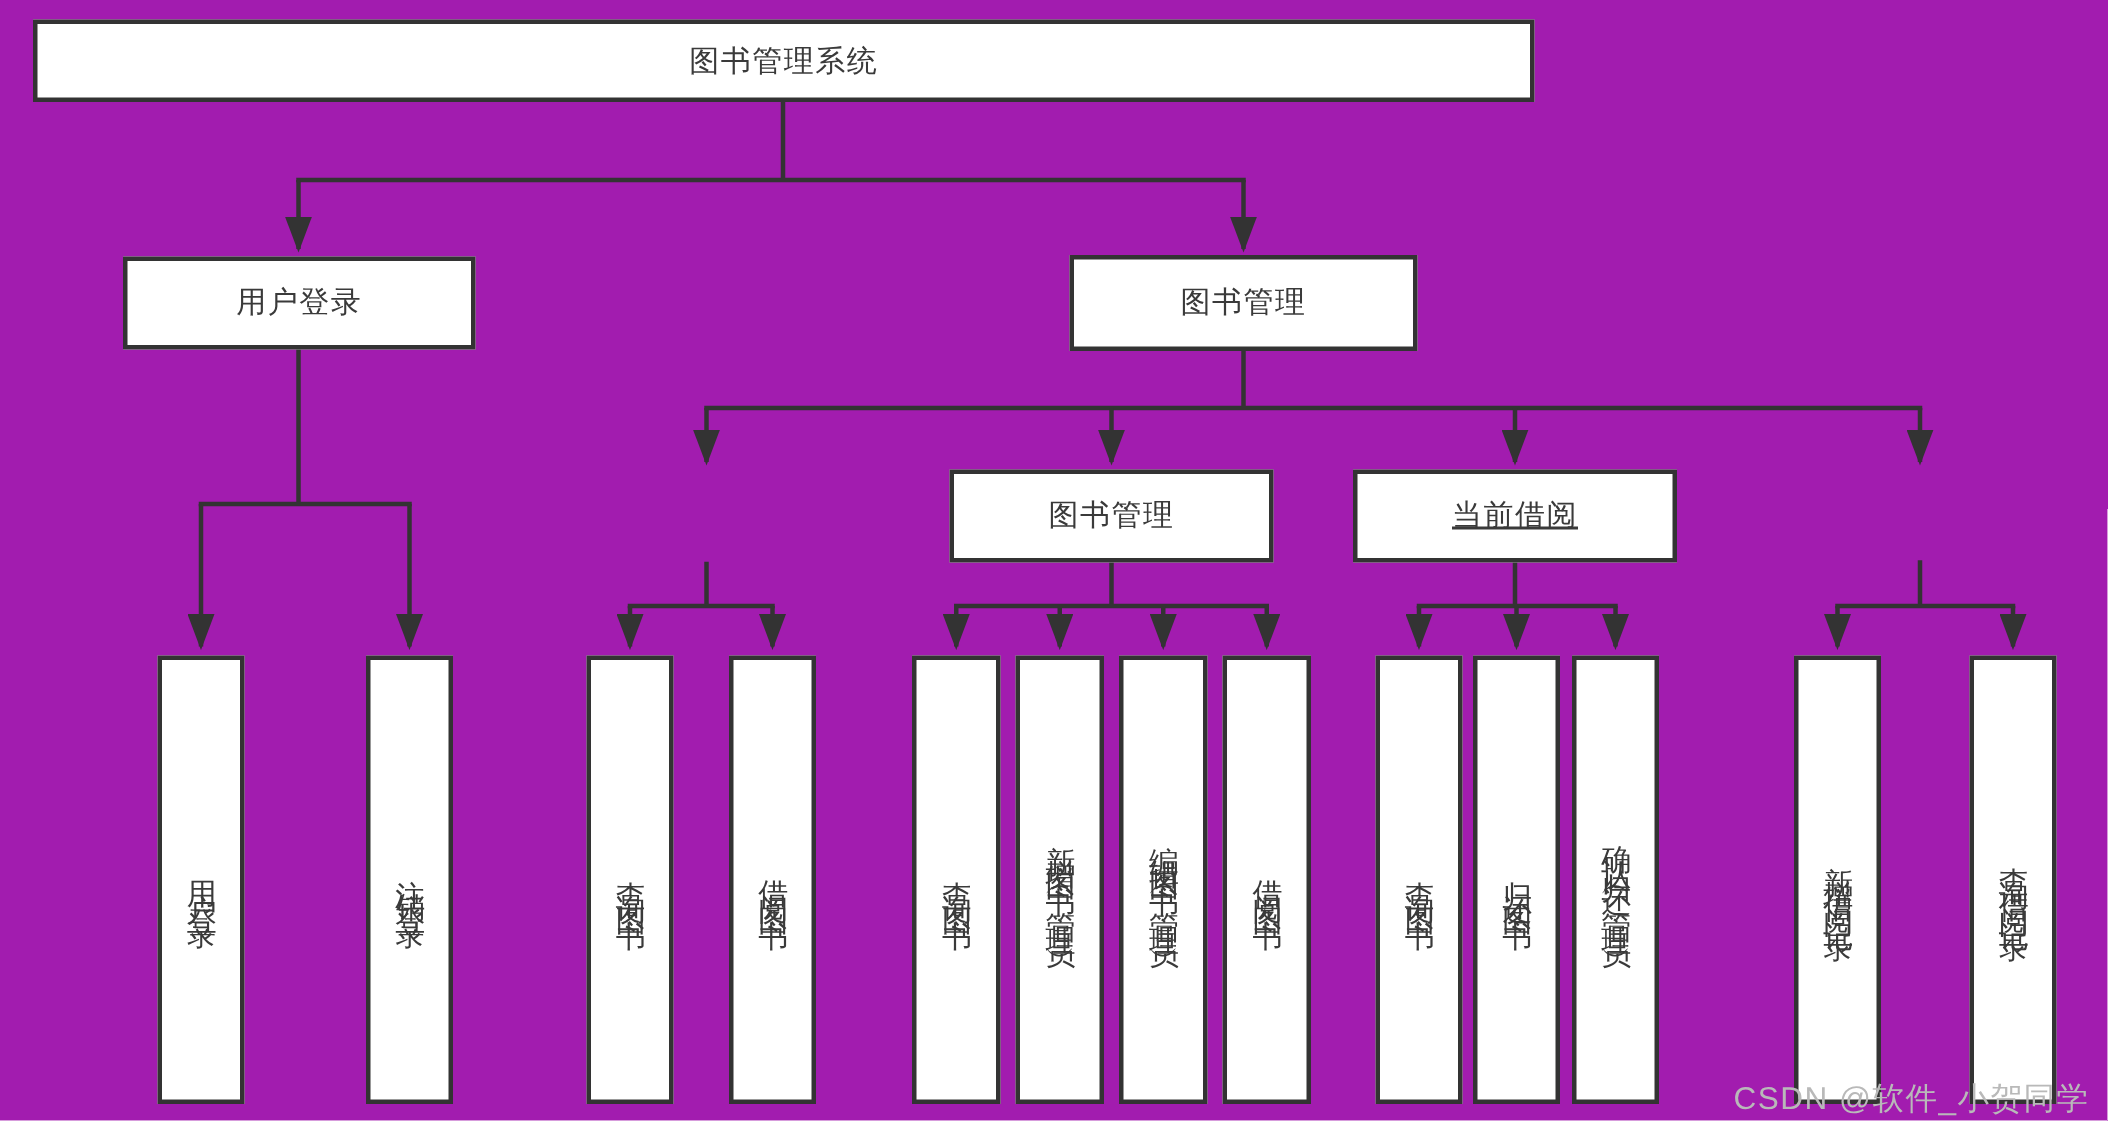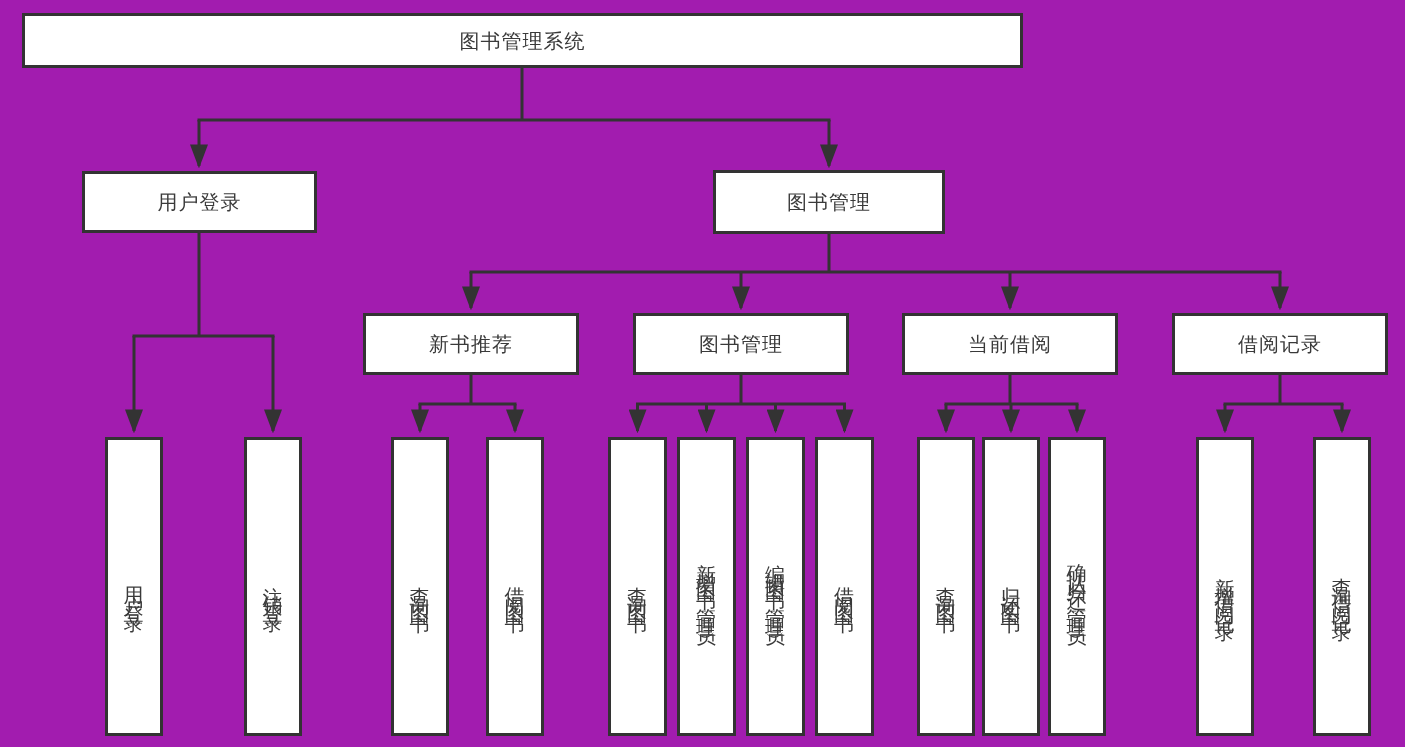--- a/index.html
+++ b/index.html
@@ -99,37 +99,36 @@
       <path d="M1225,404 V431" marker-end="url(#arrow)"></path>
       <path d="M1342,404 V431" marker-end="url(#arrow)"></path>
     </g>
   </svg>
 
   <div class="node" style="left:22px; top:13px; width:1001px; height:55px;">图书管理系统</div>
 
   <div class="node" style="left:82px; top:171px; width:235px; height:62px;">用户登录</div>
   <div class="node" style="left:713px; top:170px; width:232px; height:64px;">图书管理</div>
 
-  <div class="node" style="left:363px; top:313px; width:216px; height:62px;">新书推荐</div>
   <div class="node" style="left:633px; top:313px; width:216px; height:62px;">图书管理</div>
-  <div class="node" style="left:902px; top:313px; width:216px; height:62px;">当前借阅</div>
-  <div class="node" style="left:1172px; top:313px; width:216px; height:62px;">借阅记录</div>
+  <div class="node" style="left:902px; top:313px; width:216px; height:62px;text-decoration:underline;">当前借阅</div>
 
   <div class="node vnode" style="left:105px; top:437px; width:58px; height:299px;">用户登录</div>
   <div class="node vnode" style="left:244px; top:437px; width:58px; height:299px;">注销登录</div>
 
   <div class="node vnode" style="left:391px; top:437px; width:58px; height:299px;">查询图书</div>
   <div class="node vnode" style="left:486px; top:437px; width:58px; height:299px;">借阅图书</div>
 
   <div class="node vnode" style="left:608px; top:437px; width:59px; height:299px;">查询图书</div>
   <div class="node vnode" style="left:677px; top:437px; width:59px; height:299px;">新增图书（管理员）</div>
   <div class="node vnode" style="left:746px; top:437px; width:59px; height:299px;">编辑图书（管理员）</div>
   <div class="node vnode" style="left:815px; top:437px; width:59px; height:299px;">借阅图书</div>
 
   <div class="node vnode" style="left:917px; top:437px; width:58px; height:299px;">查询图书</div>
   <div class="node vnode" style="left:982px; top:437px; width:58px; height:299px;">归还图书</div>
   <div class="node vnode" style="left:1048px; top:437px; width:58px; height:299px;">确认归还（管理员）</div>
 
   <div class="node vnode" style="left:1196px; top:437px; width:58px; height:299px;">新增借阅记录</div>
   <div class="node vnode" style="left:1313px; top:437px; width:58px; height:299px;">查询借阅记录</div>
 
+  <div class="watermark">CSDN @软件_小贺同学</div>
 
 </div>
 
 </body></html>

